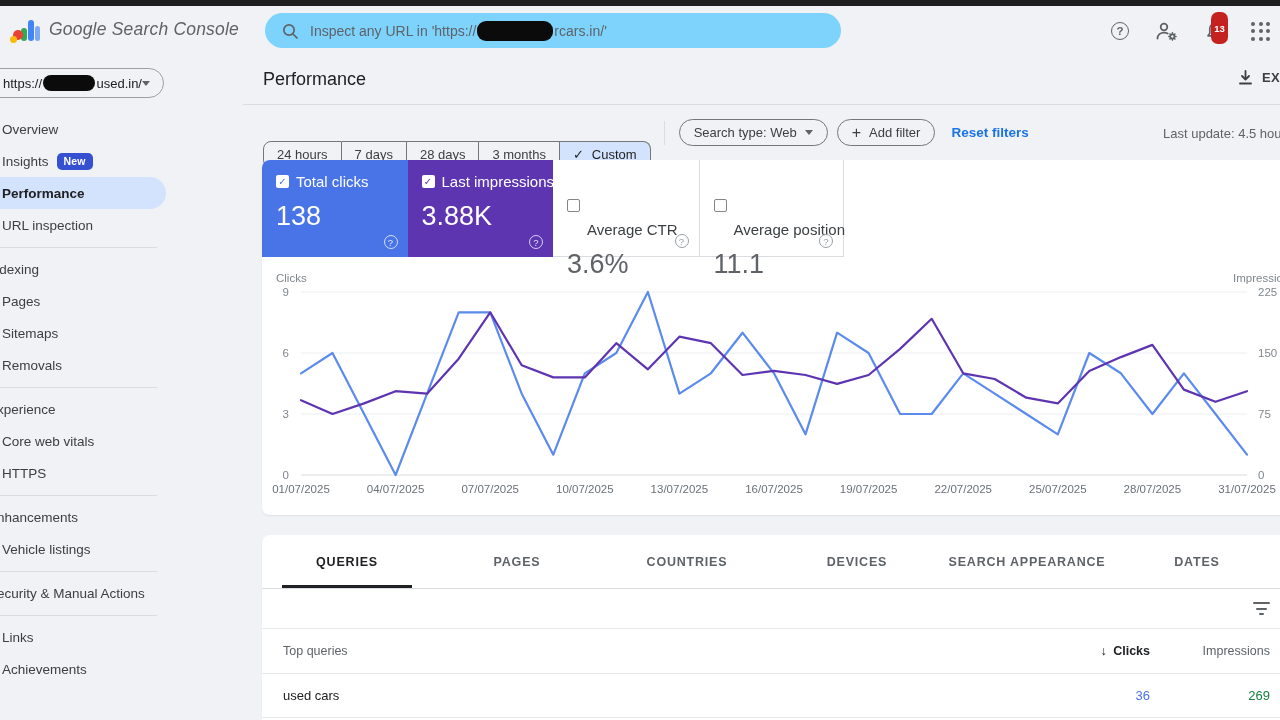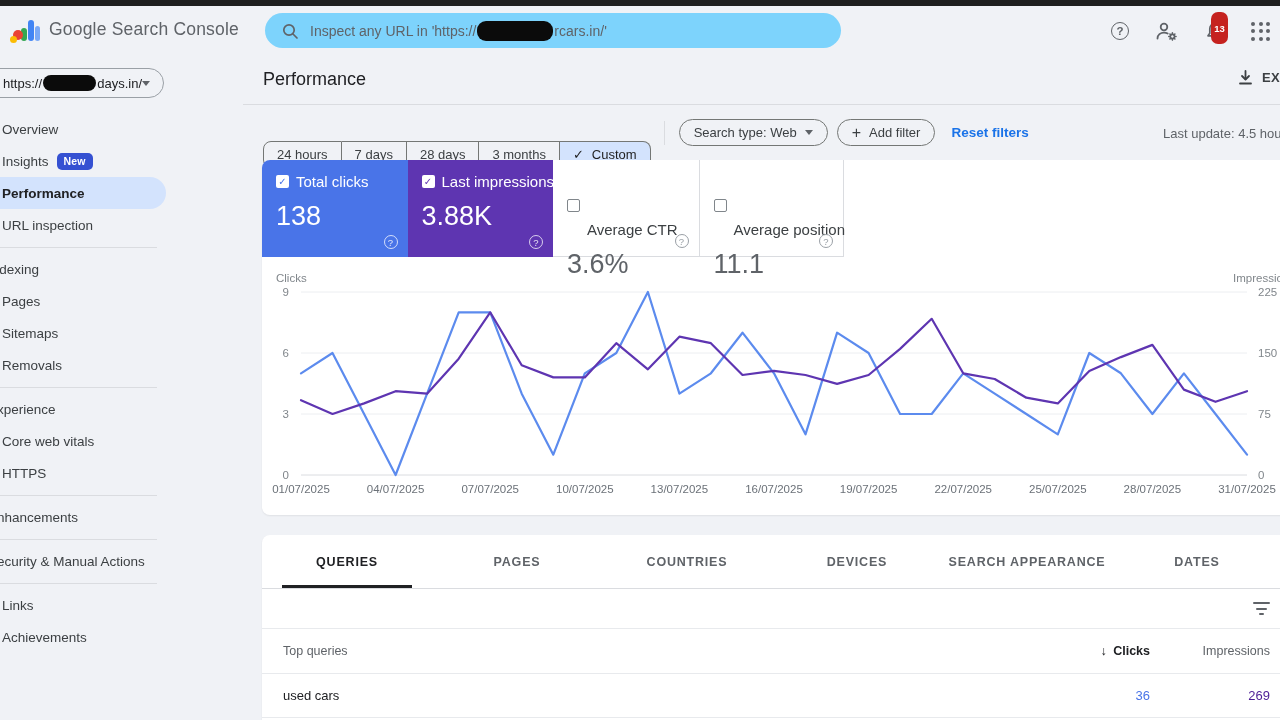--- a/index.html
+++ b/index.html
@@ -15,21 +15,21 @@
   
   .topbar { position: absolute; top: 6px; left: 0; width: 1280px; height: 50px; }
   .logo { position: absolute; left: 12px; top: 10px; display: flex; align-items: center; gap: 10px; }
   .logo-icon { position: relative; width: 27px; height: 27px; }
   .li-bar { position: absolute; bottom: 2px; border-radius: 3px; }
   .li-b1 { left: 9px;  width: 6px; height: 13px; background: #34a853; }
   .li-b2 { left: 16px; width: 6px; height: 21px; background: #4285f4; }
   .li-b3 { left: 23px; width: 5px; height: 15px; background: #7baaf7; }
   .li-dot { position: absolute; left: 1px; bottom: 3px; width: 10px; height: 10px; border-radius: 50%; background: #ea4335; }
   .li-dot::after { content:''; position: absolute; left: -3px; bottom: -3px; width: 7px; height: 7px; border-radius: 50%; background: #fbbc04; }
-  .logo-text { font-size: 17.5px; color: #5f6368; letter-spacing: .2px; white-space: nowrap; }
+  .logo-text { font-size: 17.5px; color: #5f6368; letter-spacing: .2px; white-space: nowrap; font-style: italic; }
   .searchbox { position: absolute; left: 265px; top: 7px; width: 576px; height: 35px; background: #7dd3fc; border-radius: 18px; display: flex; align-items: center; padding: 0 16px; }
   .searchbox svg { margin-right: 11px; flex: 0 0 auto; }
   .ph { font-size: 14px; color: #5f6368; white-space: nowrap; }
   .redact { display: inline-block; background: #0b0b0b; border-radius: 9px; vertical-align: middle; }
   .redact-search { width: 76px; height: 20px; margin: 0 1px; }
   .redact-prop { width: 62px; height: 16px; margin: 0 1px; }
   .topbar-right { position: absolute; right: 10px; top: 0; height: 50px; display: flex; align-items: center; gap: 25px; }
   .tb-icon { position: relative; display: flex; align-items: center; justify-content: center; }
   .help-circle { width: 18px; height: 18px; border: 1.7px solid #5f6368; border-radius: 50%; font-size: 11.5px; font-weight: bold; color: #5f6368; display:flex; align-items:center; justify-content:center; }
   .badge { position: absolute; top: -7px; left: 7px; min-width: 17px; height: 14px; background: #c5221f; border-radius: 7px; color: #fff; font-size: 9.5px; font-weight: bold; display: flex; align-items: center; justify-content: center; padding: 16px 3px; }
@@ -175,21 +175,21 @@
         <i></i>
         <i></i>
     </div>
   </div>
 </header>
 
 <nav class="sidebar">
   <div class="property-pill">
     <span>https://</span>
       <span class="redact redact-prop"></span>
-      <span>days.in/</span>
+      <span>used.in/</span>
     <span class="caret"></span>
   </div>
   <div class="nav-list">
       <div class="nav-item">
         <span>Overview</span>
       </div>
       <div class="nav-item">
         <span>Insights</span>
         <span class="new-badge" style="background: rgb(53, 81, 210);">New</span>
       </div>
@@ -218,20 +218,23 @@
       </div>
       <div class="nav-item">
         <span>Core web vitals</span>
       </div>
       <div class="nav-item">
         <span>HTTPS</span>
       </div>
       <div class="nav-div"></div>
       <div class="nav-item nav-section">
         <span>Enhancements</span>
+      </div>
+      <div class="nav-item">
+        <span>Vehicle listings</span>
       </div>
       <div class="nav-div"></div>
       <div class="nav-item nav-section">
         <span>Security &amp; Manual Actions</span>
       </div>
       <div class="nav-div"></div>
       <div class="nav-item">
         <span>Links</span>
       </div>
       <div class="nav-item">
@@ -373,17 +376,17 @@
     </div>
     <div class="thead">
       <span class="col-q">Top queries</span>
       <span class="col-c"><span class="arrow">↓</span> <span>Clicks</span></span>
       <span class="col-i">Impressions</span>
     </div>
     <div id="tbody">
         <div class="trow">
           <span class="col-q">used cars</span>
           <span class="col-c" style="color: rgb(73, 116, 232);">36</span>
-          <span class="col-i" style="color: #4c1d95;">269</span>
+          <span class="col-i" style="color: #15803d;">269</span>
         </div>
       </div>
   </section>
 </main>
 
 </body></html>

